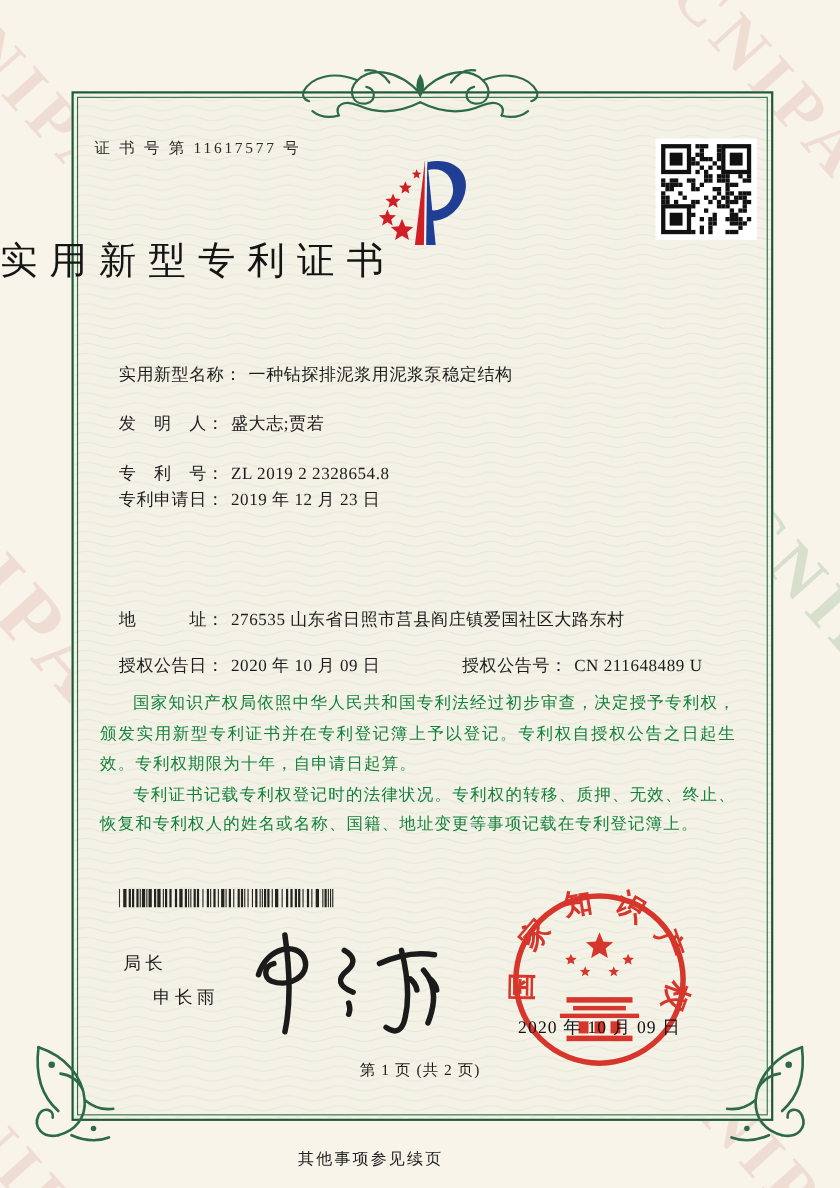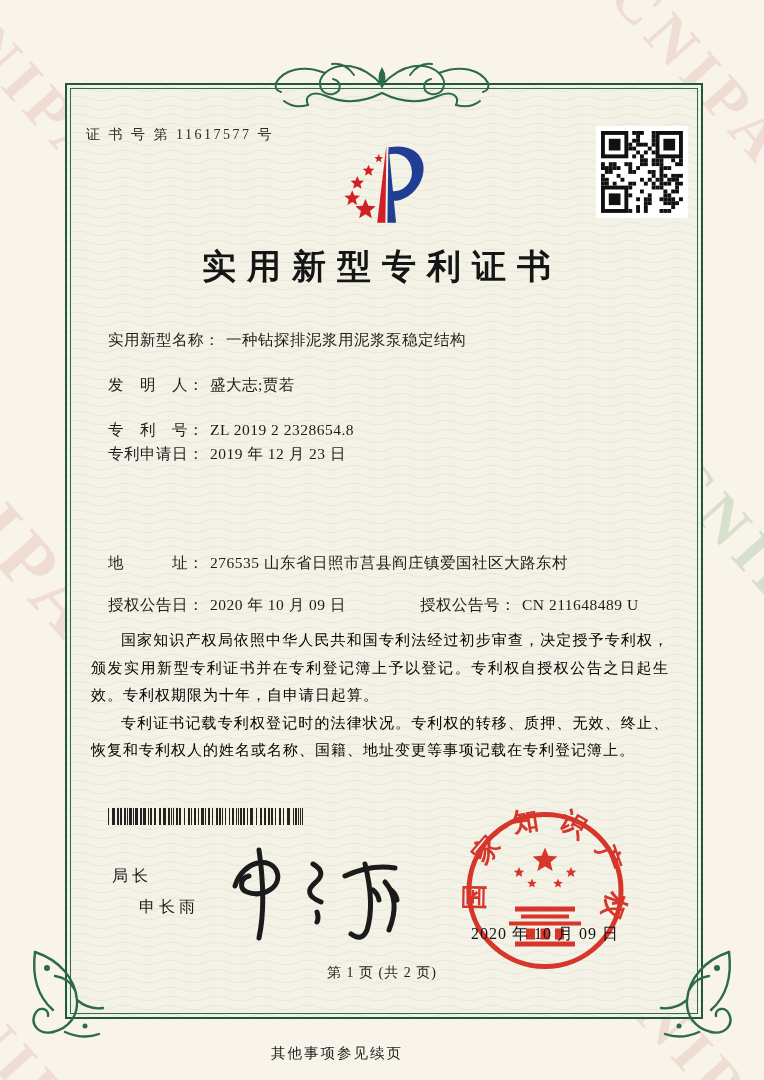--- a/index.html
+++ b/index.html
@@ -14,29 +14,29 @@
   
   .panel{position:absolute;left:65px;top:83px;width:634px;height:932px;
          background:#f4f2e6;border:2px solid #1d5a37;}
   .panel-inner-line{position:absolute;left:3px;top:3px;right:3px;bottom:3px;
          border:1px solid #2e6b47;pointer-events:none;}
   .waves{position:absolute;left:0;top:0;width:100%;height:100%;opacity:.6;}
   
   .cert-no{position:absolute;left:86px;top:126px;font-size:14px;letter-spacing:2.5px;color:#2a2a2a;}
   .logo{position:absolute;left:328px;top:130px;width:128px;height:102px;}
   .qr{position:absolute;left:596px;top:126px;width:92px;height:92px;background:#fff;}
-  .title{position:absolute;left:0;top:244px;width:100%;text-align:center;
-         font-size:34px;font-weight:bold;letter-spacing:11px;color:#151515;}
+  .title{position:absolute;left:0;top:214px;width:100%;text-align:left;
+         font-size:34px;font-weight:normal;letter-spacing:11px;color:#151515;}
   
   .frow{position:absolute;left:108px;width:575px;font-size:15.5px;letter-spacing:.5px;white-space:nowrap;}
   .frow .lab{margin-right:6px;}
   .grant-no-part{position:absolute;left:312px;top:0;white-space:nowrap;}
   
   .bodytext{position:absolute;left:91px;top:627px;width:578px;font-size:15px;
-            line-height:27.5px;letter-spacing:1px;color:#000000;text-align:justify;}
+            line-height:27.5px;letter-spacing:1px;color:#15803d;text-align:justify;}
   .bodytext p{margin:0;text-indent:2em;}
   
   .barcode{position:absolute;left:108px;top:808px;width:198px;height:17px;}
   
   .signer-title{position:absolute;left:112px;top:866px;font-size:16px;letter-spacing:4px;}
   .signer-name{position:absolute;left:112px;top:897px;font-size:16px;letter-spacing:4px;margin-left:27px;}
   .signature{position:absolute;left:213px;top:838px;width:205px;height:110px;}
   
   .seal{position:absolute;left:455px;top:798px;width:180px;height:185px;opacity:.93;}
   .seal-date{position:absolute;left:455px;top:924px;width:180px;text-align:center;

